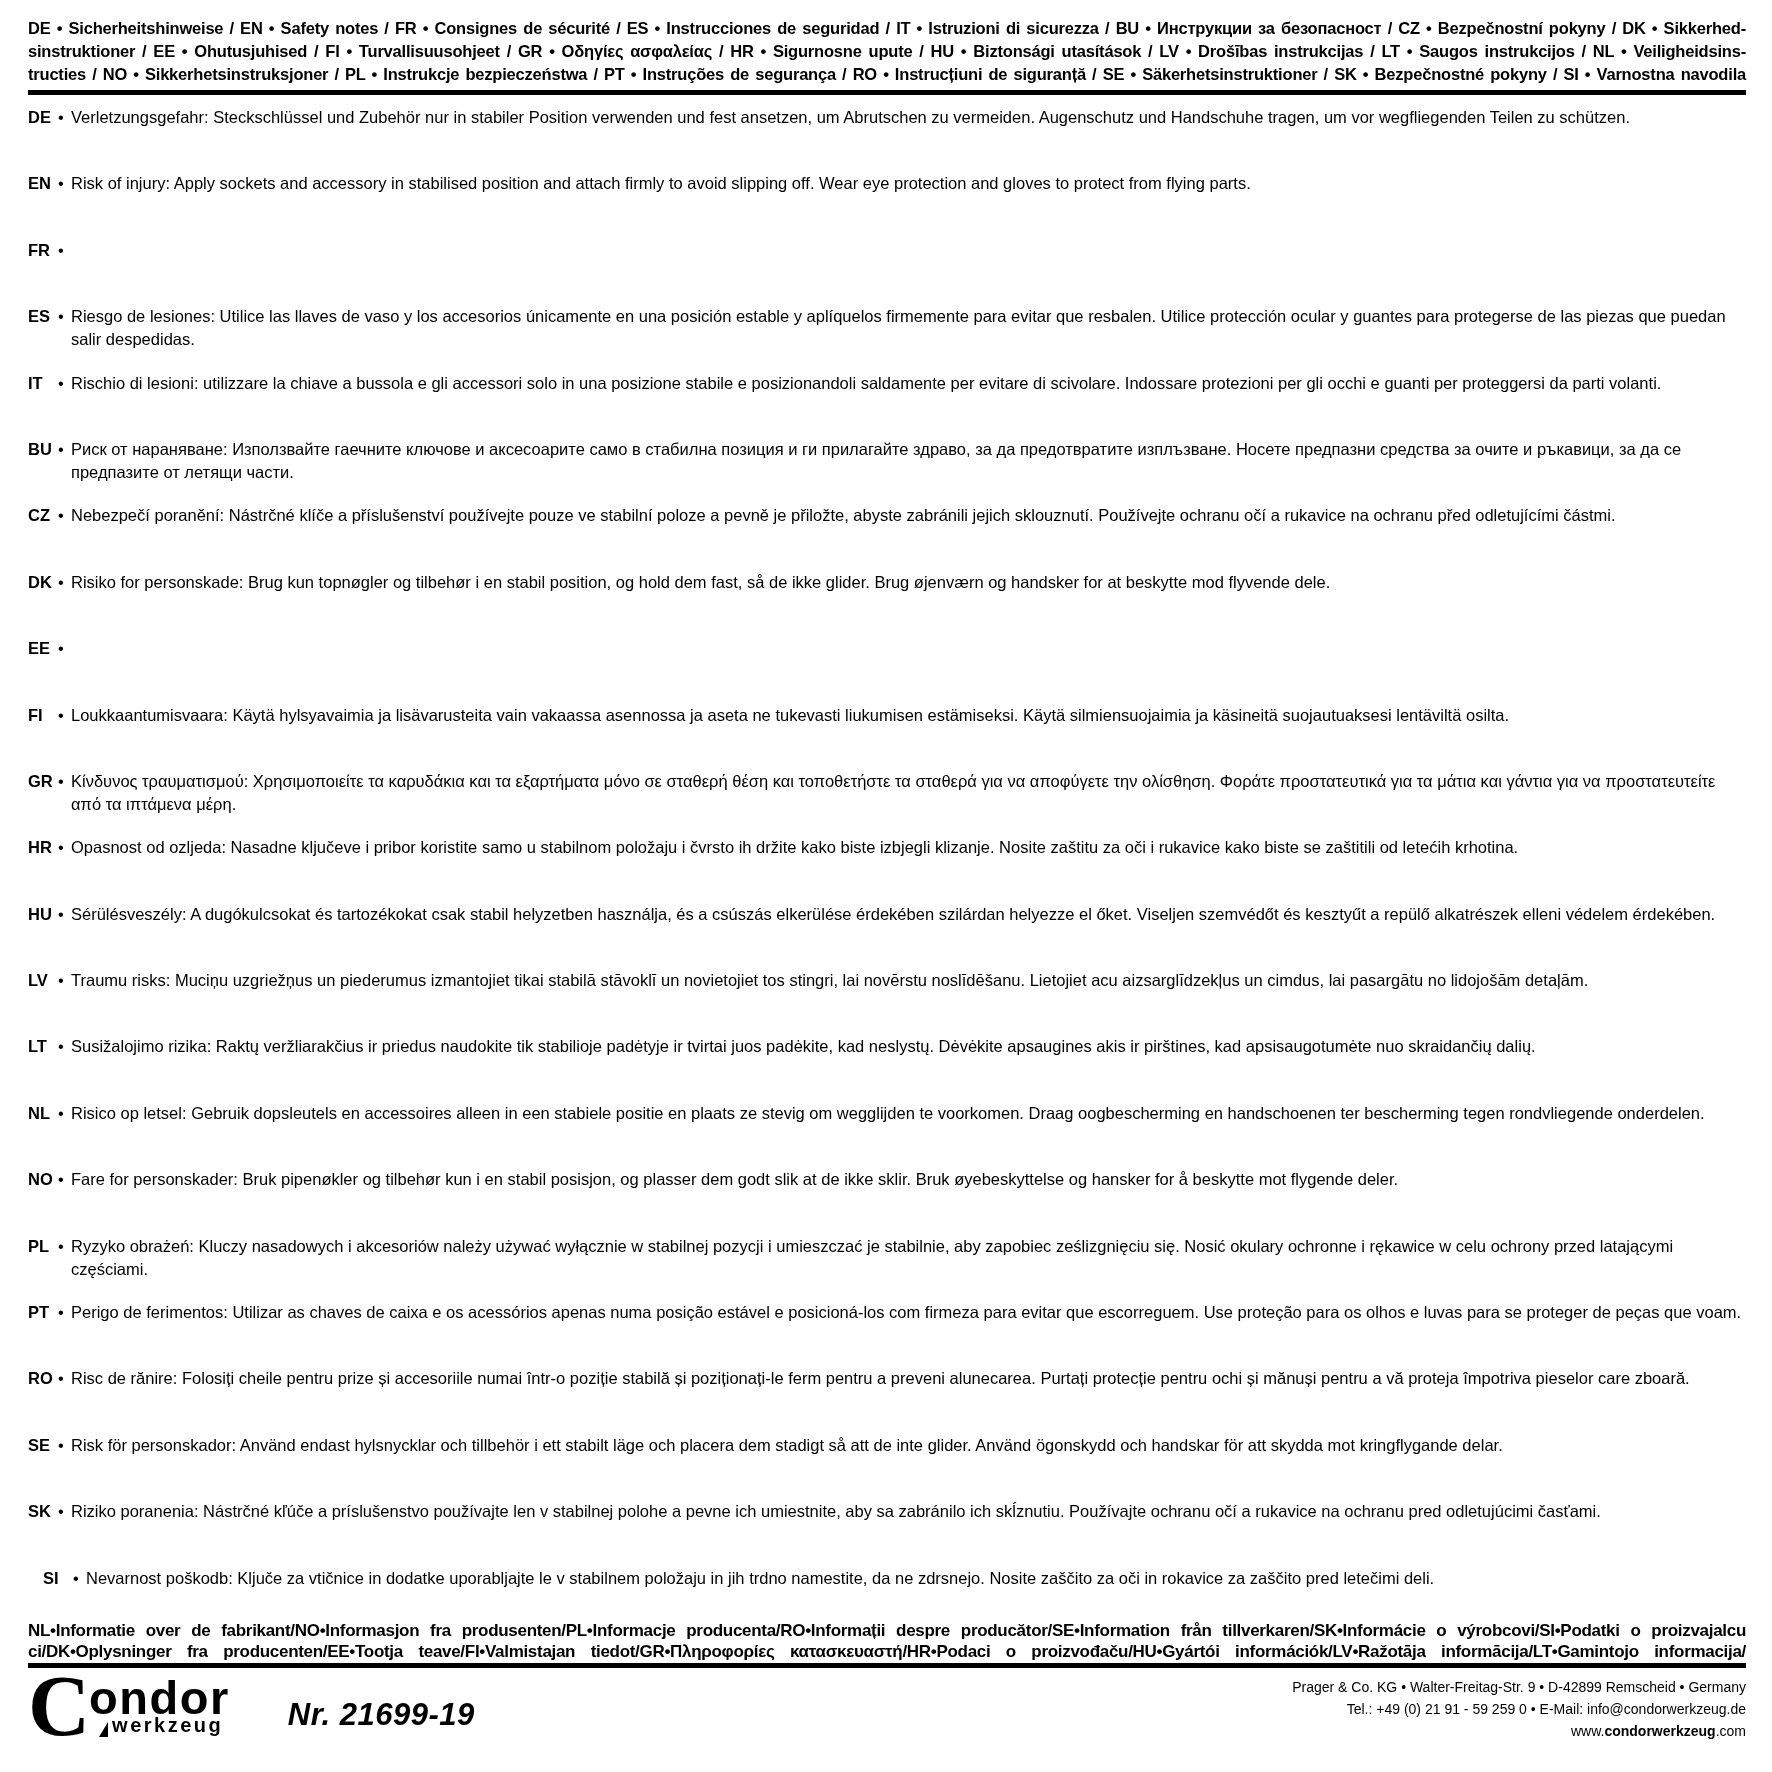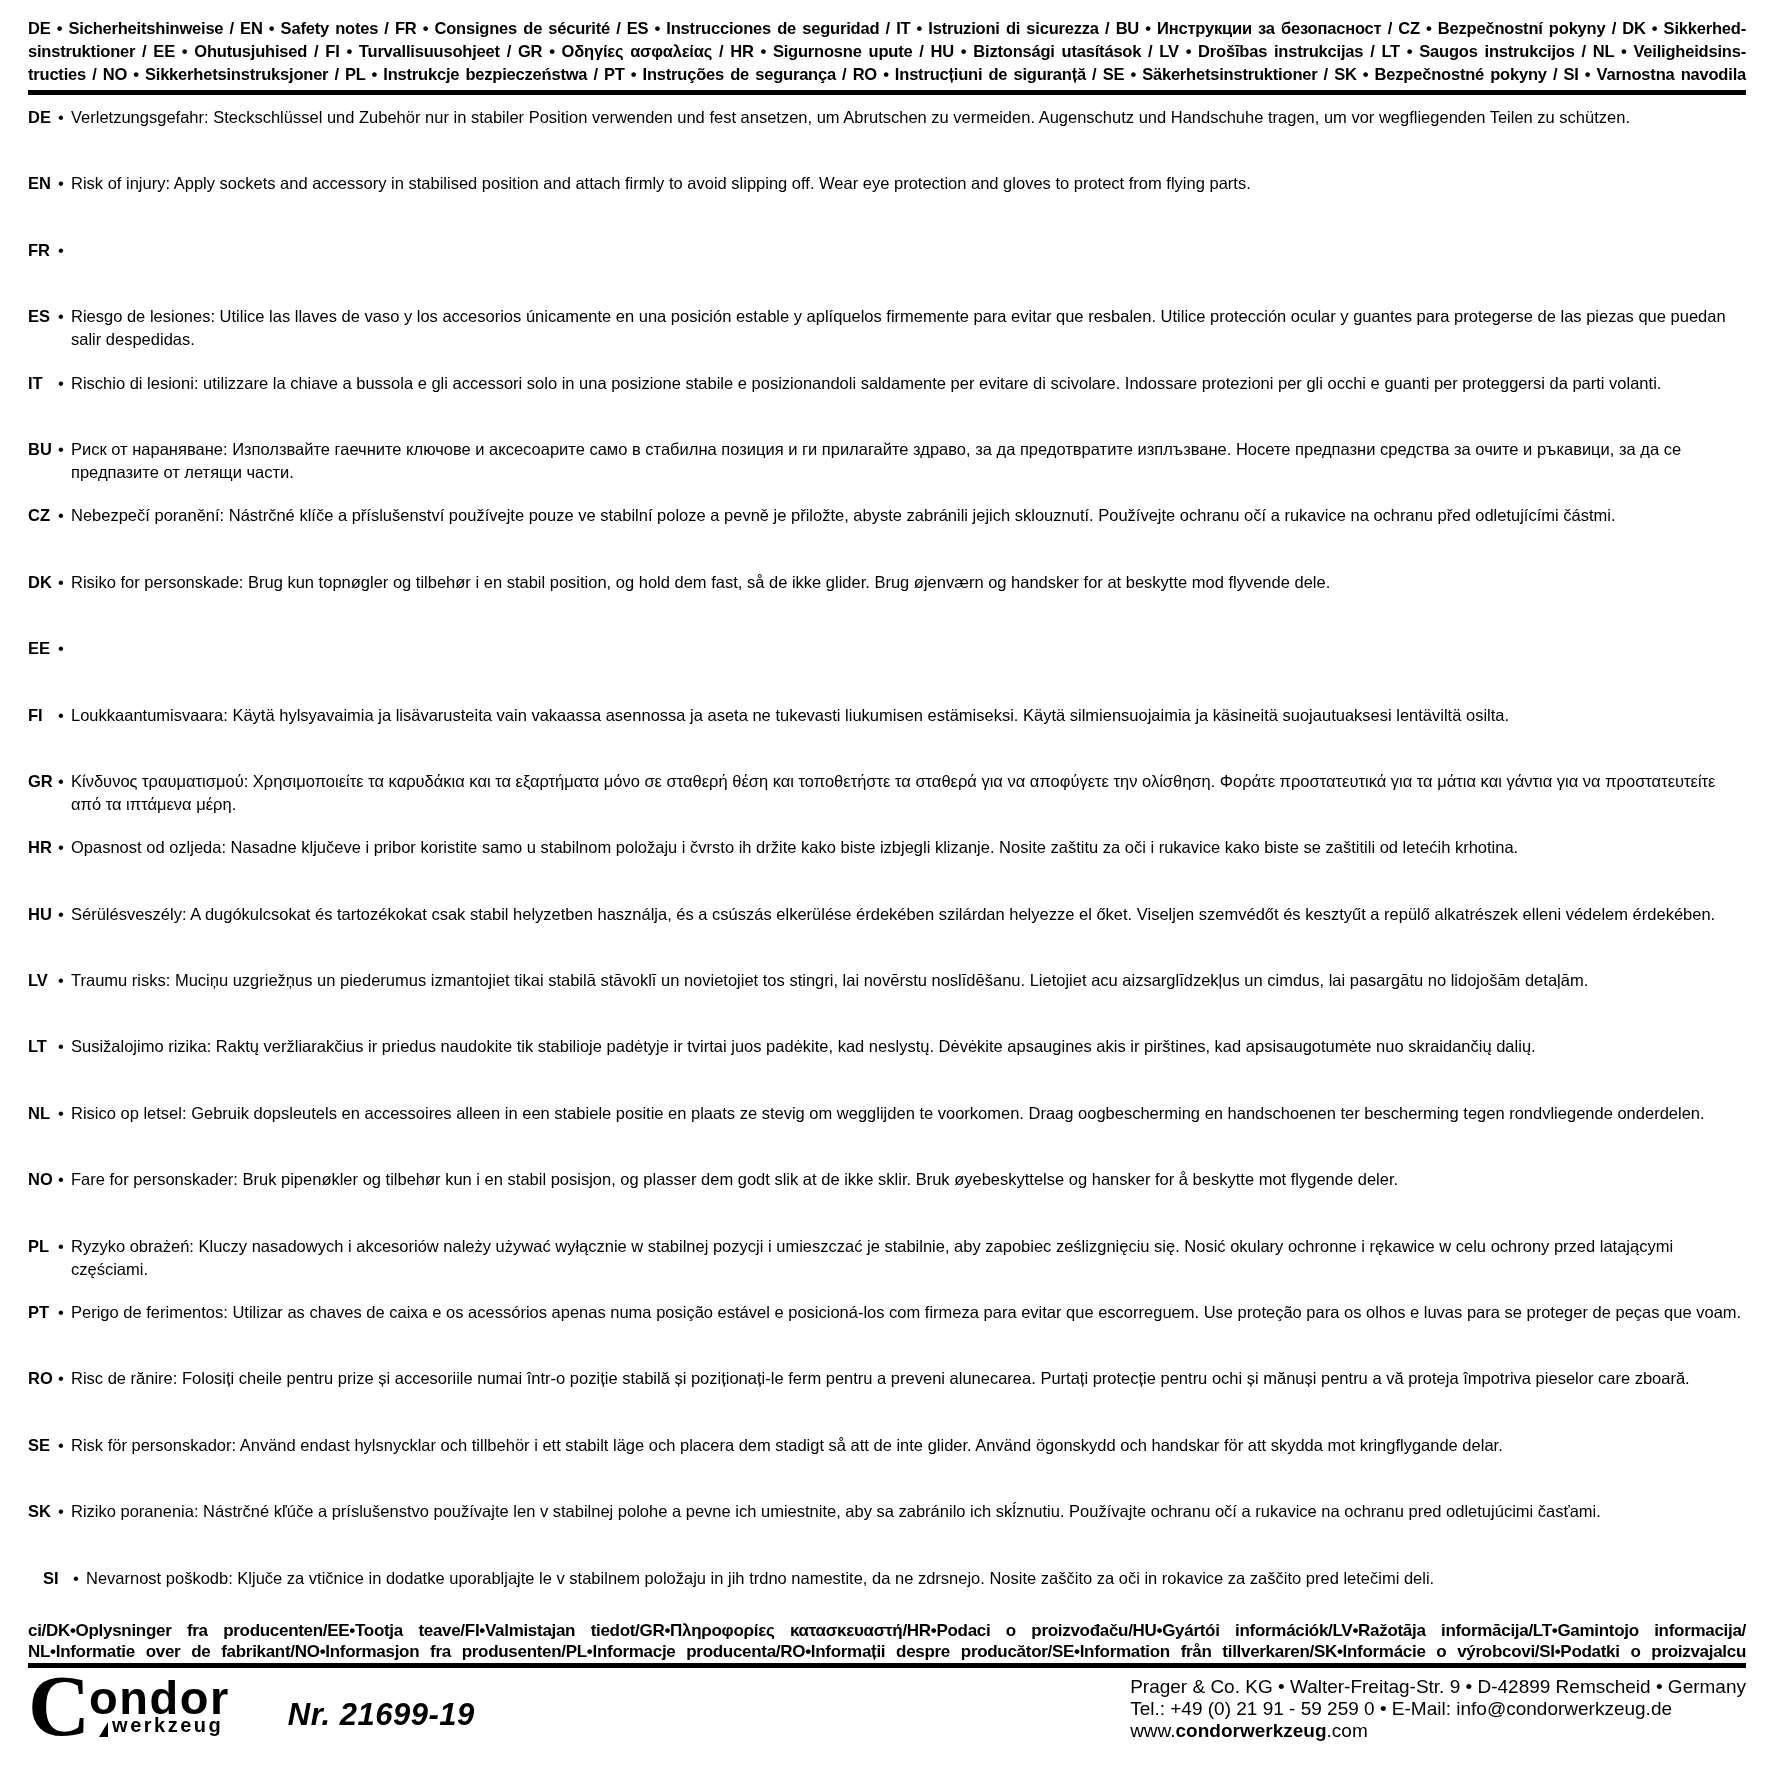--- a/index.html
+++ b/index.html
@@ -28,21 +28,21 @@
   
   .footer-row { display: flex; justify-content: space-between; align-items: flex-start; margin-top: 6px; }
   .footer-left { display: flex; align-items: flex-end; }
   .logo { display: flex; align-items: flex-start; }
   .logo-c { font-family: "Liberation Serif", serif; font-weight: 700; font-size: 86px; line-height: 64px; letter-spacing: -2px; }
   .logo-stack { display: flex; flex-direction: column; margin-left: 1px; margin-top: 9px; }
   .logo-name { font-weight: 700; font-size: 47px; line-height: 30px; letter-spacing: 1.5px; }
   .logo-sub { font-weight: 700; font-size: 20px; line-height: 24px; letter-spacing: 2.5px; display: flex; align-items: flex-end; margin-left: 10px; }
   .logo-wedge { width: 0; height: 0; border-left: 9px solid transparent; border-bottom: 15px solid #000; margin-right: 4px; }
   .part-number { font-weight: 700; font-style: italic; font-size: 31px; margin-left: 58px; margin-bottom: 5px; letter-spacing: 0.5px; }
-  .footer-right { font-size: 19px; line-height: 22px; padding-top: 2px; }
+  .footer-right { text-align: right; font-size: 14px; line-height: 22px; padding-top: 2px; }
   .footer-right b { font-weight: 700; }
 </style>
 </head>
 <body>
 
 <div class="title-block">
   <div class="jline">DE • Sicherheitshinweise / EN • Safety notes / FR • Consignes de sécurité / ES • Instrucciones de seguridad / IT • Istruzioni di sicurezza / BU • Инструкции за безопасност / CZ • Bezpečnostní pokyny / DK • Sikkerhed-</div>
 
   <div class="jline">sinstruktioner / EE • Ohutusjuhised / FI • Turvallisuusohjeet / GR • Οδηγίες ασφαλείας / HR • Sigurnosne upute / HU • Biztonsági utasítások / LV • Drošības instrukcijas / LT • Saugos instrukcijos / NL • Veiligheidsins-</div>
 
@@ -184,23 +184,23 @@
 
   <div class="note">
     <span class="note-code">SI</span>
     <span class="note-bullet">•</span>
     <span class="note-text">Nevarnost poškodb: Ključe za vtičnice in dodatke uporabljajte le v stabilnem položaju in jih trdno namestite, da ne zdrsnejo. Nosite zaščito za oči in rokavice za zaščito pred letečimi deli.</span>
   </div>
 </div>
 
 <div class="mfr-block">
 
+  <div class="jline">NL•Informatie over de fabrikant/NO•Informasjon fra produsenten/PL•Informacje producenta/RO•Informații despre producător/SE•Information från tillverkaren/SK•Informácie o výrobcovi/SI•Podatki o proizvajalcu</div>
+
   <div class="jline">ci/DK•Oplysninger fra producenten/EE•Tootja teave/FI•Valmistajan tiedot/GR•Πληροφορίες κατασκευαστή/HR•Podaci o proizvođaču/HU•Gyártói információk/LV•Ražotāja informācija/LT•Gamintojo informacija/</div>
-
-  <div class="jline">NL•Informatie over de fabrikant/NO•Informasjon fra produsenten/PL•Informacje producenta/RO•Informații despre producător/SE•Information från tillverkaren/SK•Informácie o výrobcovi/SI•Podatki o proizvajalcu</div>
 </div>
 
 <div class="rule2"></div>
 
 <div class="footer-row">
   <div class="footer-left">
     <div class="logo">
       <span class="logo-c">C</span>
       <span class="logo-stack">
         <span class="logo-name">ondor</span>

